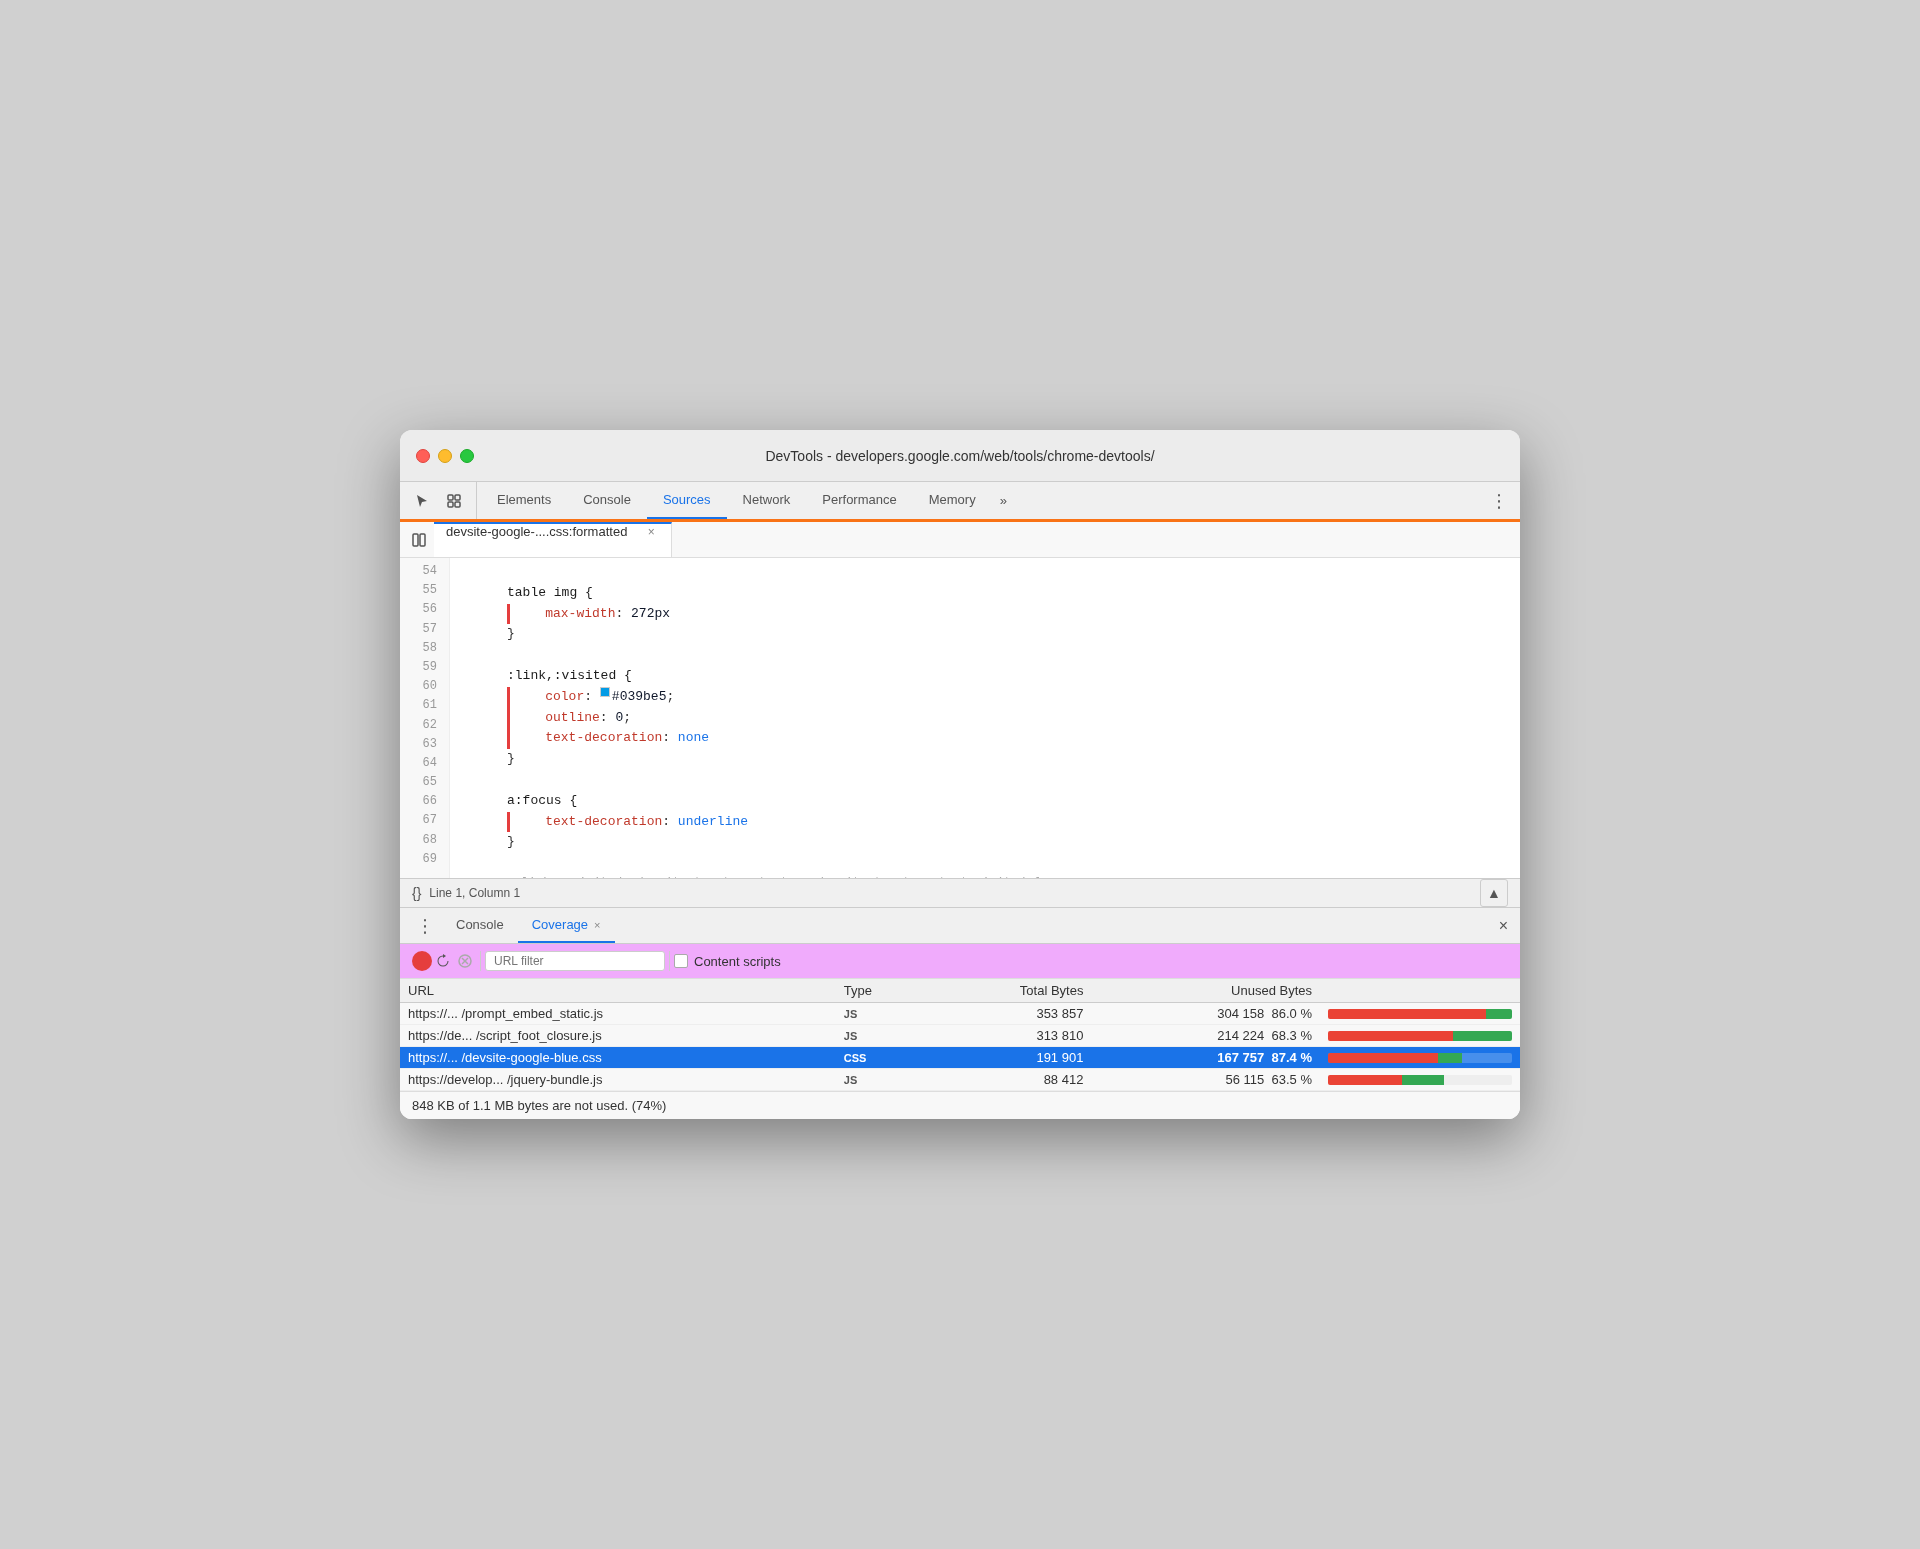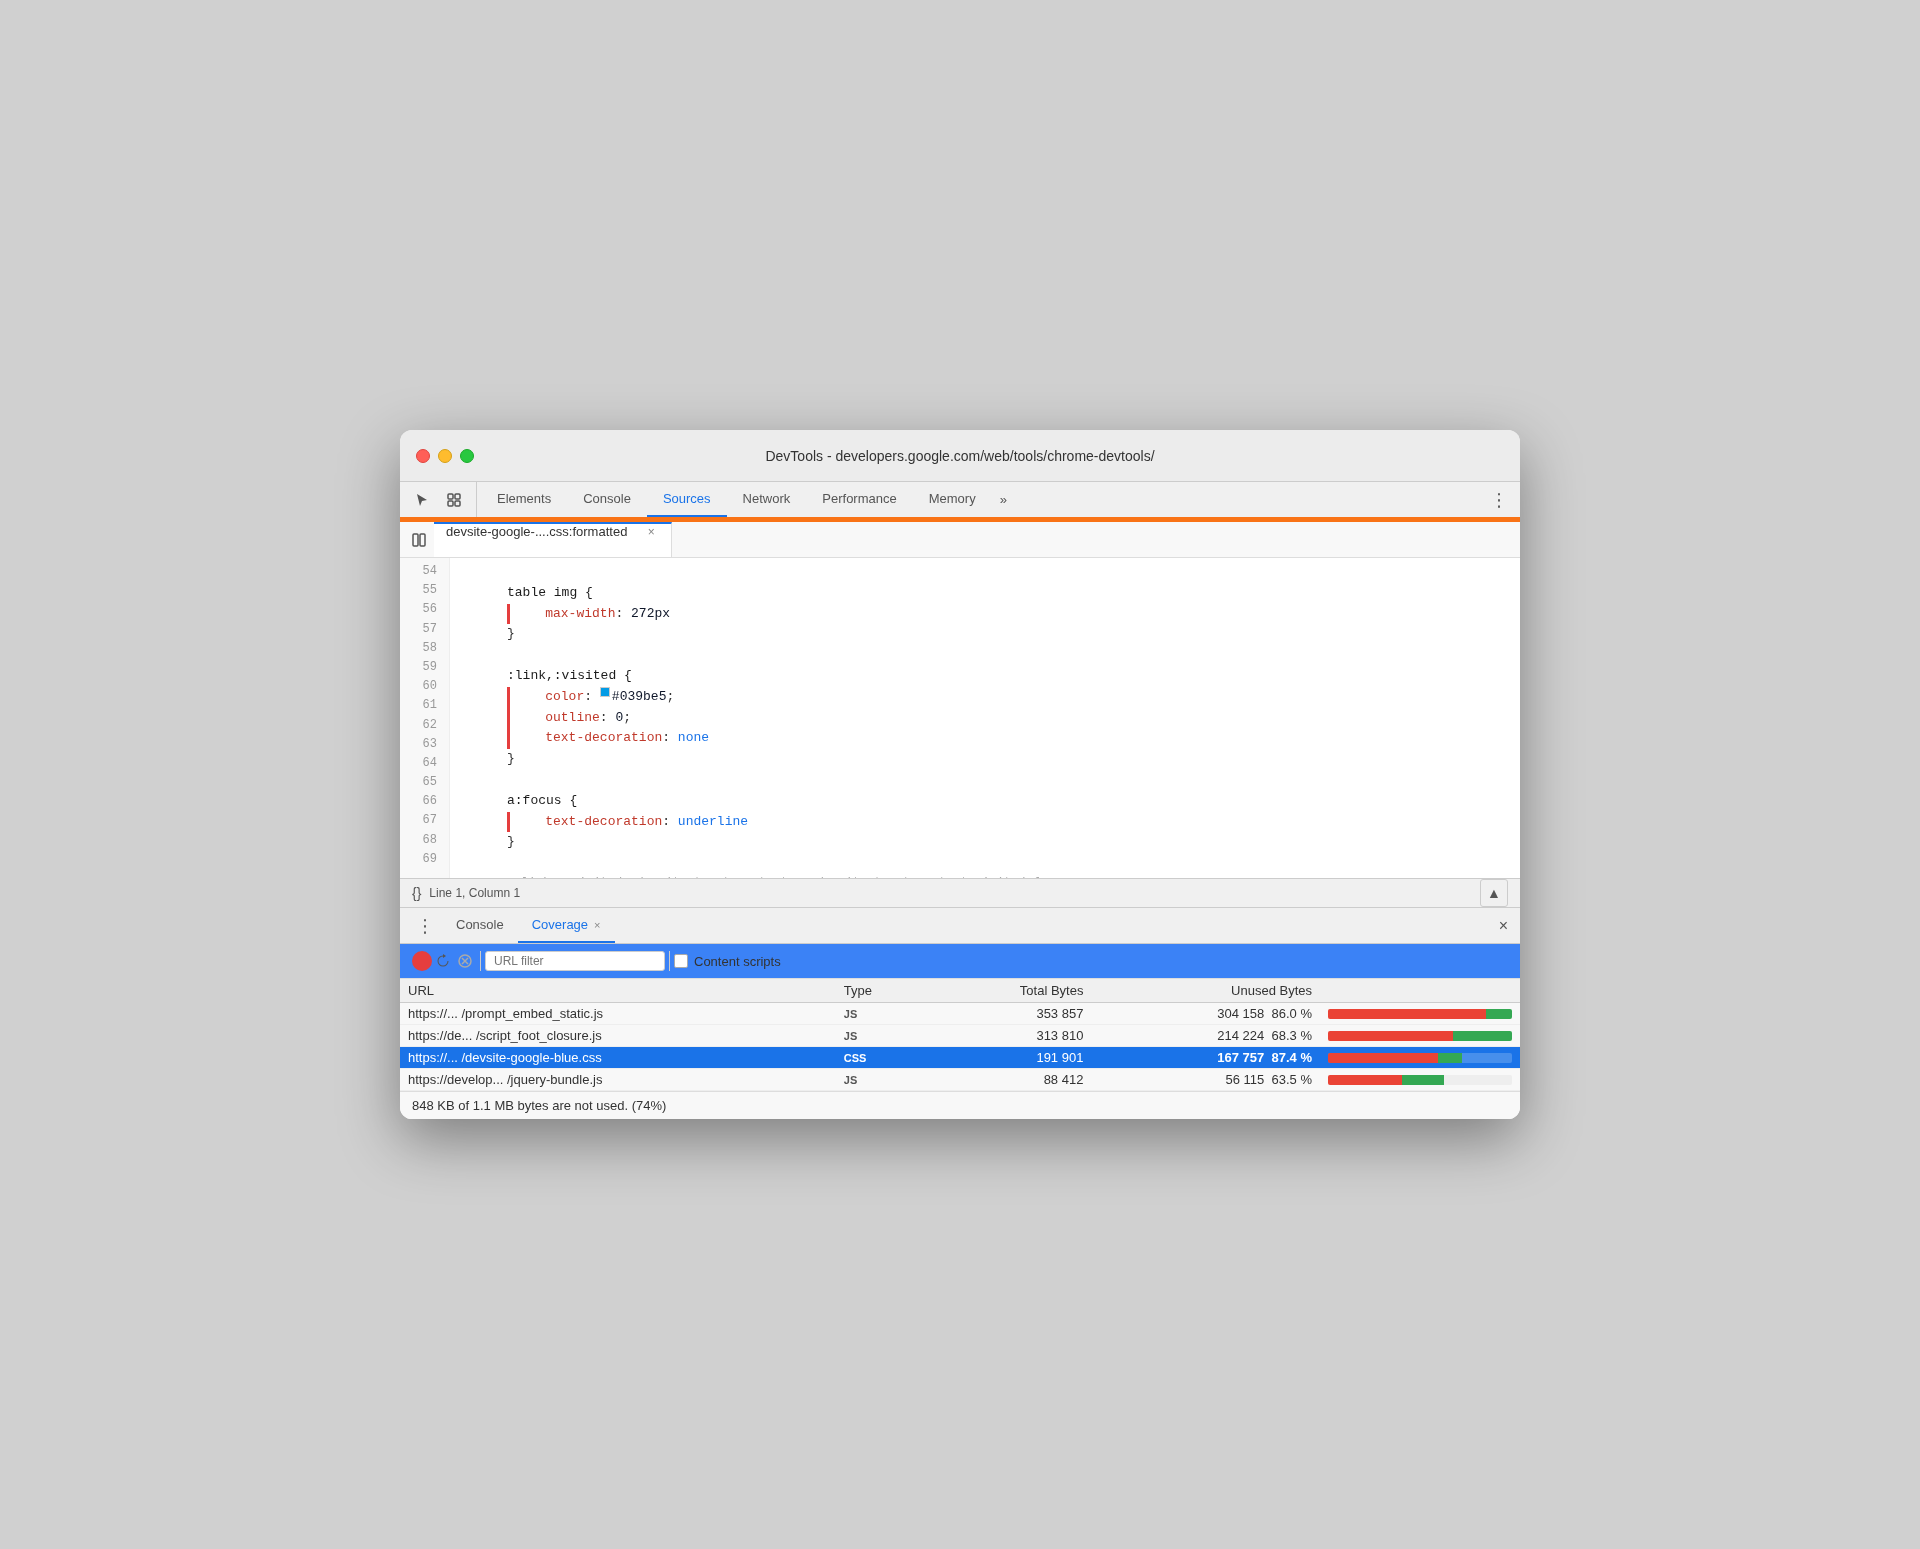--- a/index.html
+++ b/index.html
@@ -43,21 +43,21 @@
     .title-bar-title {
       position: absolute;
       left: 50%;
       transform: translateX(-50%);
       font-size: 14px;
       color: #333;
       font-weight: 400;
     }
     .devtools-tabs {
       background: #f0f0f0;
-      border-bottom: 5px solid #f97316;
+      border-bottom: 3px solid #f97316;
       display: flex;
       align-items: stretch;
       height: 40px;
       padding-left: 8px;
       text-align: center;
     }
     .devtools-tab-icons {
       display: flex;
       align-items: center;
       gap: 4px;
@@ -257,21 +257,21 @@
       font-size: 16px;
       color: #555;
       cursor: pointer;
     }
     
     .coverage-toolbar {
       display: flex;
       align-items: center;
       padding: 6px 12px;
       border-bottom: 1px solid #ddd;
-      background: #3b82f6;
+      background: #f0abfc;
     }
     .record-btn {
       width: 20px;
       height: 20px;
       background: #e53e3e;
       border-radius: 50%;
       cursor: pointer;
       flex-shrink: 0;
     }
     .toolbar-icon-btn {

